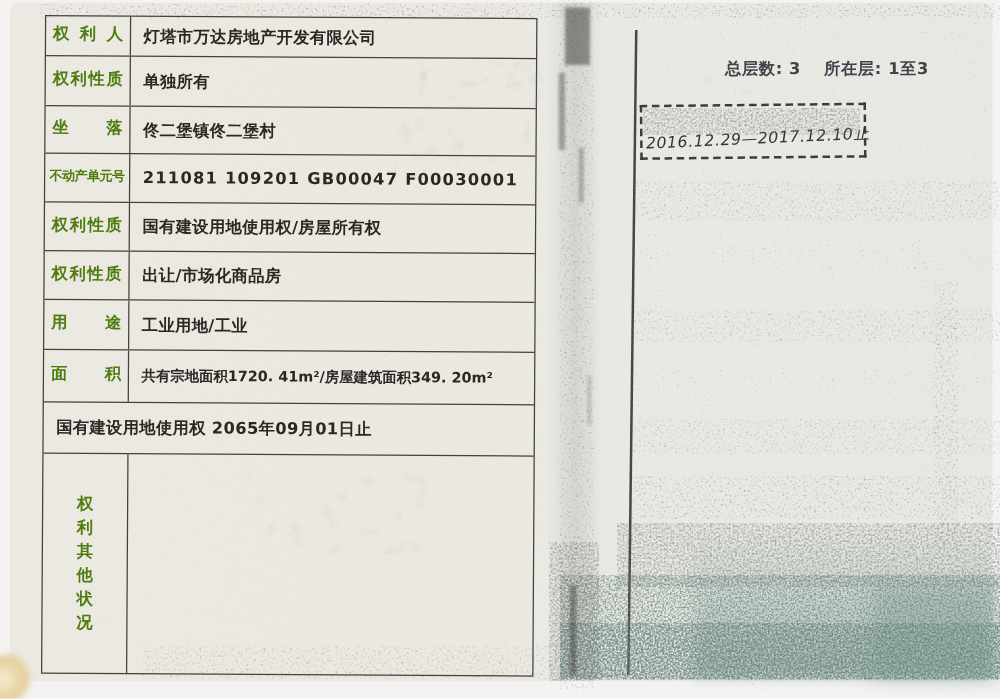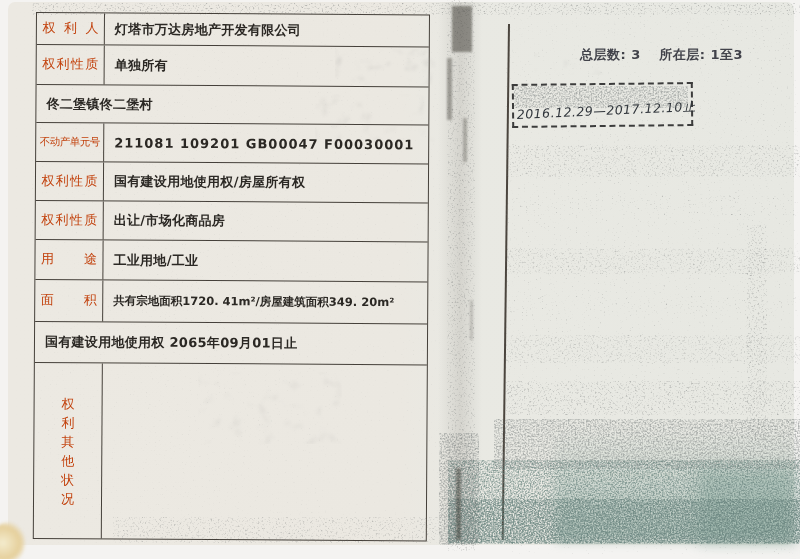--- a/index.html
+++ b/index.html
@@ -15,22 +15,22 @@
 
   
   .table { position:absolute; left:36px; top:12px; width:394px; height:527px;
     border:1.5px solid #45403a; transform:rotate(0.35deg); transform-origin:top left;
     display:flex; flex-direction:column; background:transparent; }
   .trow { display:flex; border-bottom:1.5px solid #45403a; }
   .trow:last-child { border-bottom:none; flex:1; }
   .cell-label { width:68px; border-right:1.5px solid #45403a;
     display:flex; align-items:center; justify-content:center; }
   .lbl { width:56px; font-family:"DejaVu Serif","Liberation Serif",serif;
-    font-size:13px; color:#c2410c; line-height:1.1;
-    text-align:justify; text-align-last:justify; }
+    font-size:13px; color:#4d7c0f; line-height:1.1;
+    text-align:justify; text-align-last:justify;font-weight:bold; }
   .lbl-small { width:82px; font-size:10.5px; text-align:center; text-align-last:center;
     letter-spacing:-0.5px; }
   .lbl-vert { width:auto; white-space:pre-line; text-align:center; text-align-last:center;
     font-size:13px; line-height:19px; }
   .cell-value { flex:1; display:flex; align-items:center; padding-left:10px;
     font-weight:bold; font-size:13px; color:#2b2824; letter-spacing:0.3px;
     white-space:nowrap; overflow:hidden; }
   .val-num { letter-spacing:1px; }
   .val-tight { font-size:11.5px; letter-spacing:0; }
 
@@ -76,20 +76,23 @@
         </div>
       <div class="cell-value">灯塔市万达房地产开发有限公司</div>
     </div>
     <div class="trow" style="height:40px;">
       <div class="cell-label">
           <span class="lbl">权利性质</span>
         </div>
       <div class="cell-value">单独所有</div>
     </div>
     <div class="trow" style="height:38px;">
+      <div class="cell-label">
+          <span class="lbl">坐落</span>
+        </div>
       <div class="cell-value">佟二堡镇佟二堡村</div>
     </div>
     <div class="trow" style="height:39px;">
       <div class="cell-label">
           <span class="lbl lbl-small">不动产单元号</span>
         </div>
       <div class="cell-value val-num">211081 109201 GB00047 F00030001</div>
     </div>
     <div class="trow" style="height:39px;">
       <div class="cell-label">

